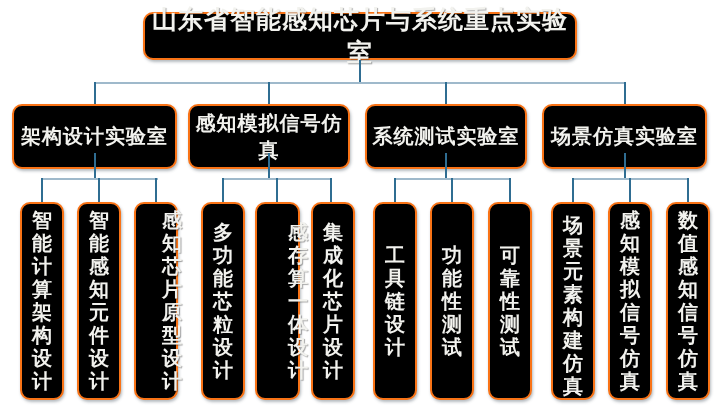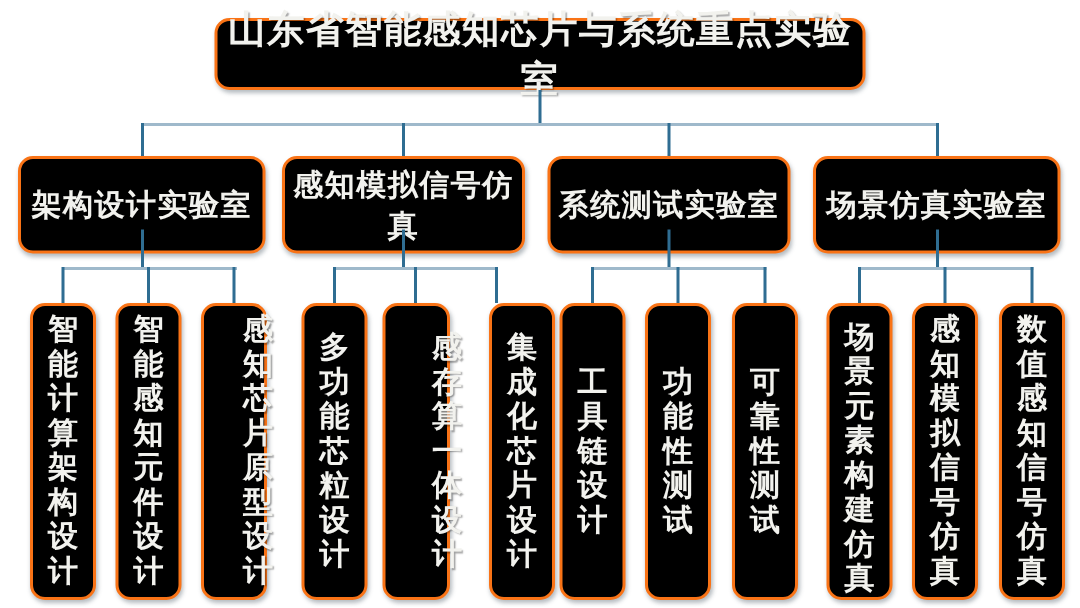--- a/index.html
+++ b/index.html
@@ -100,21 +100,21 @@
   <div class="node leaf-node" style="left:134px;padding-left:32px;">
       <span class="v-text">感知芯片原型设计</span>
     </div>
 
   <div class="node leaf-node" style="left:201px;">
       <span class="v-text">多功能芯粒设计</span>
     </div>
   <div class="node leaf-node" style="left:255px;padding-left:41px;">
       <span class="v-text">感存算一体设计</span>
     </div>
-  <div class="node leaf-node" style="left:326px;">
+  <div class="node leaf-node" style="left:311px;">
       <span class="v-text">集成化芯片设计</span>
     </div>
 
   <div class="node leaf-node" style="left:373px;">
       <span class="v-text">工具链设计</span>
     </div>
   <div class="node leaf-node" style="left:430px;">
       <span class="v-text">功能性测试</span>
     </div>
   <div class="node leaf-node" style="left:488px;">

